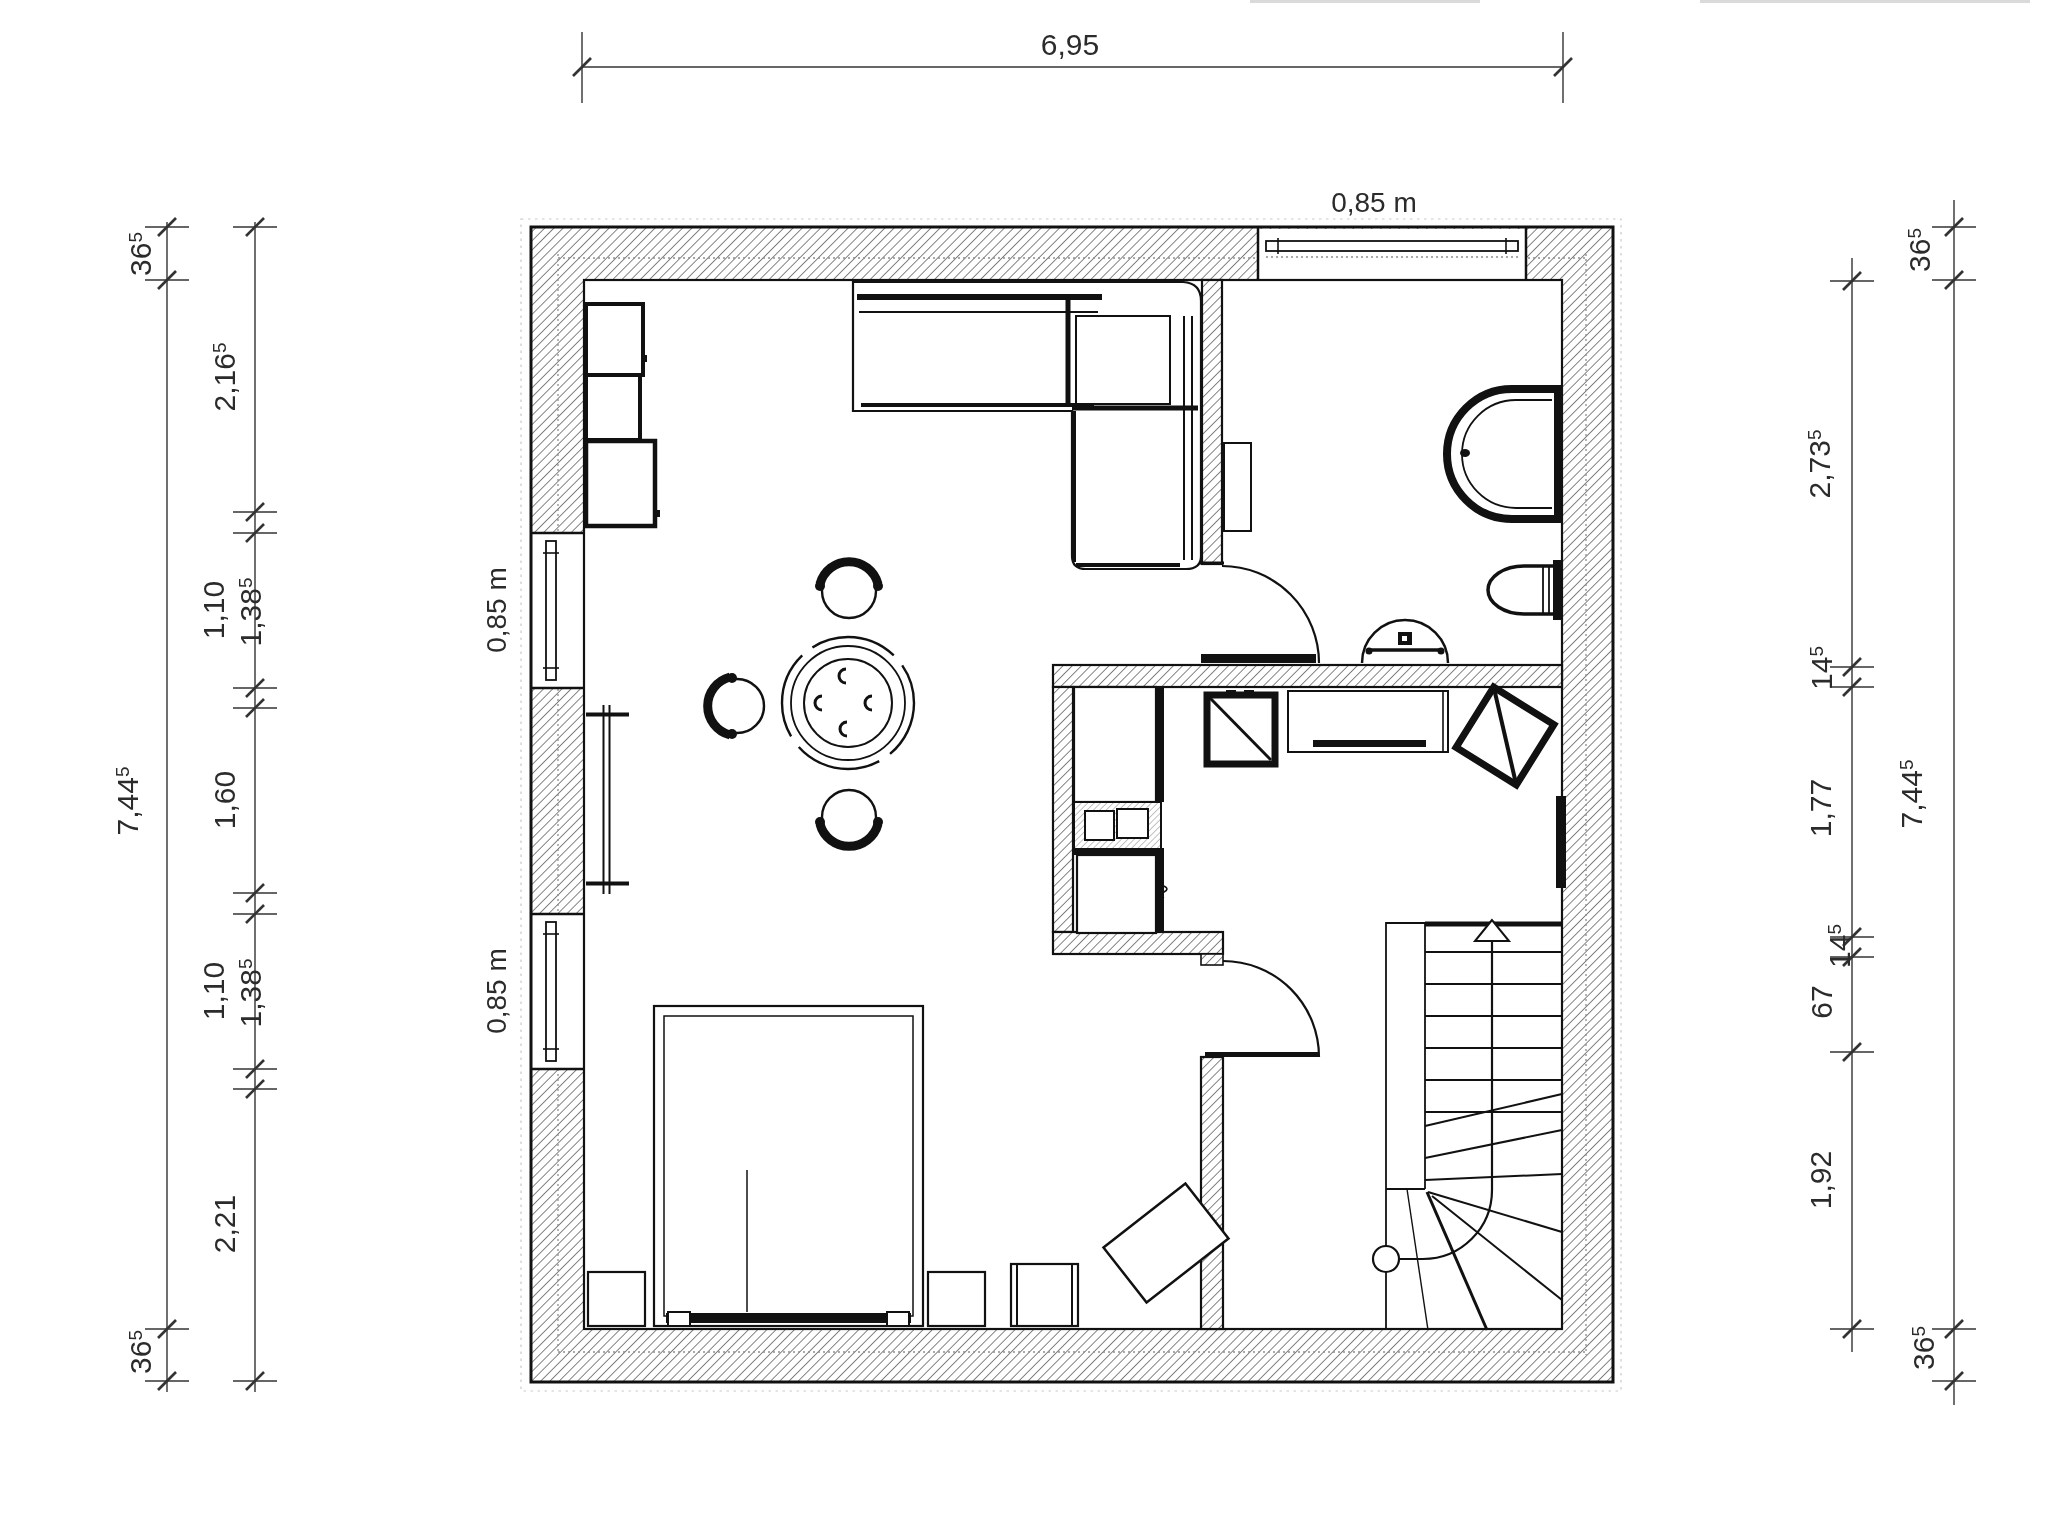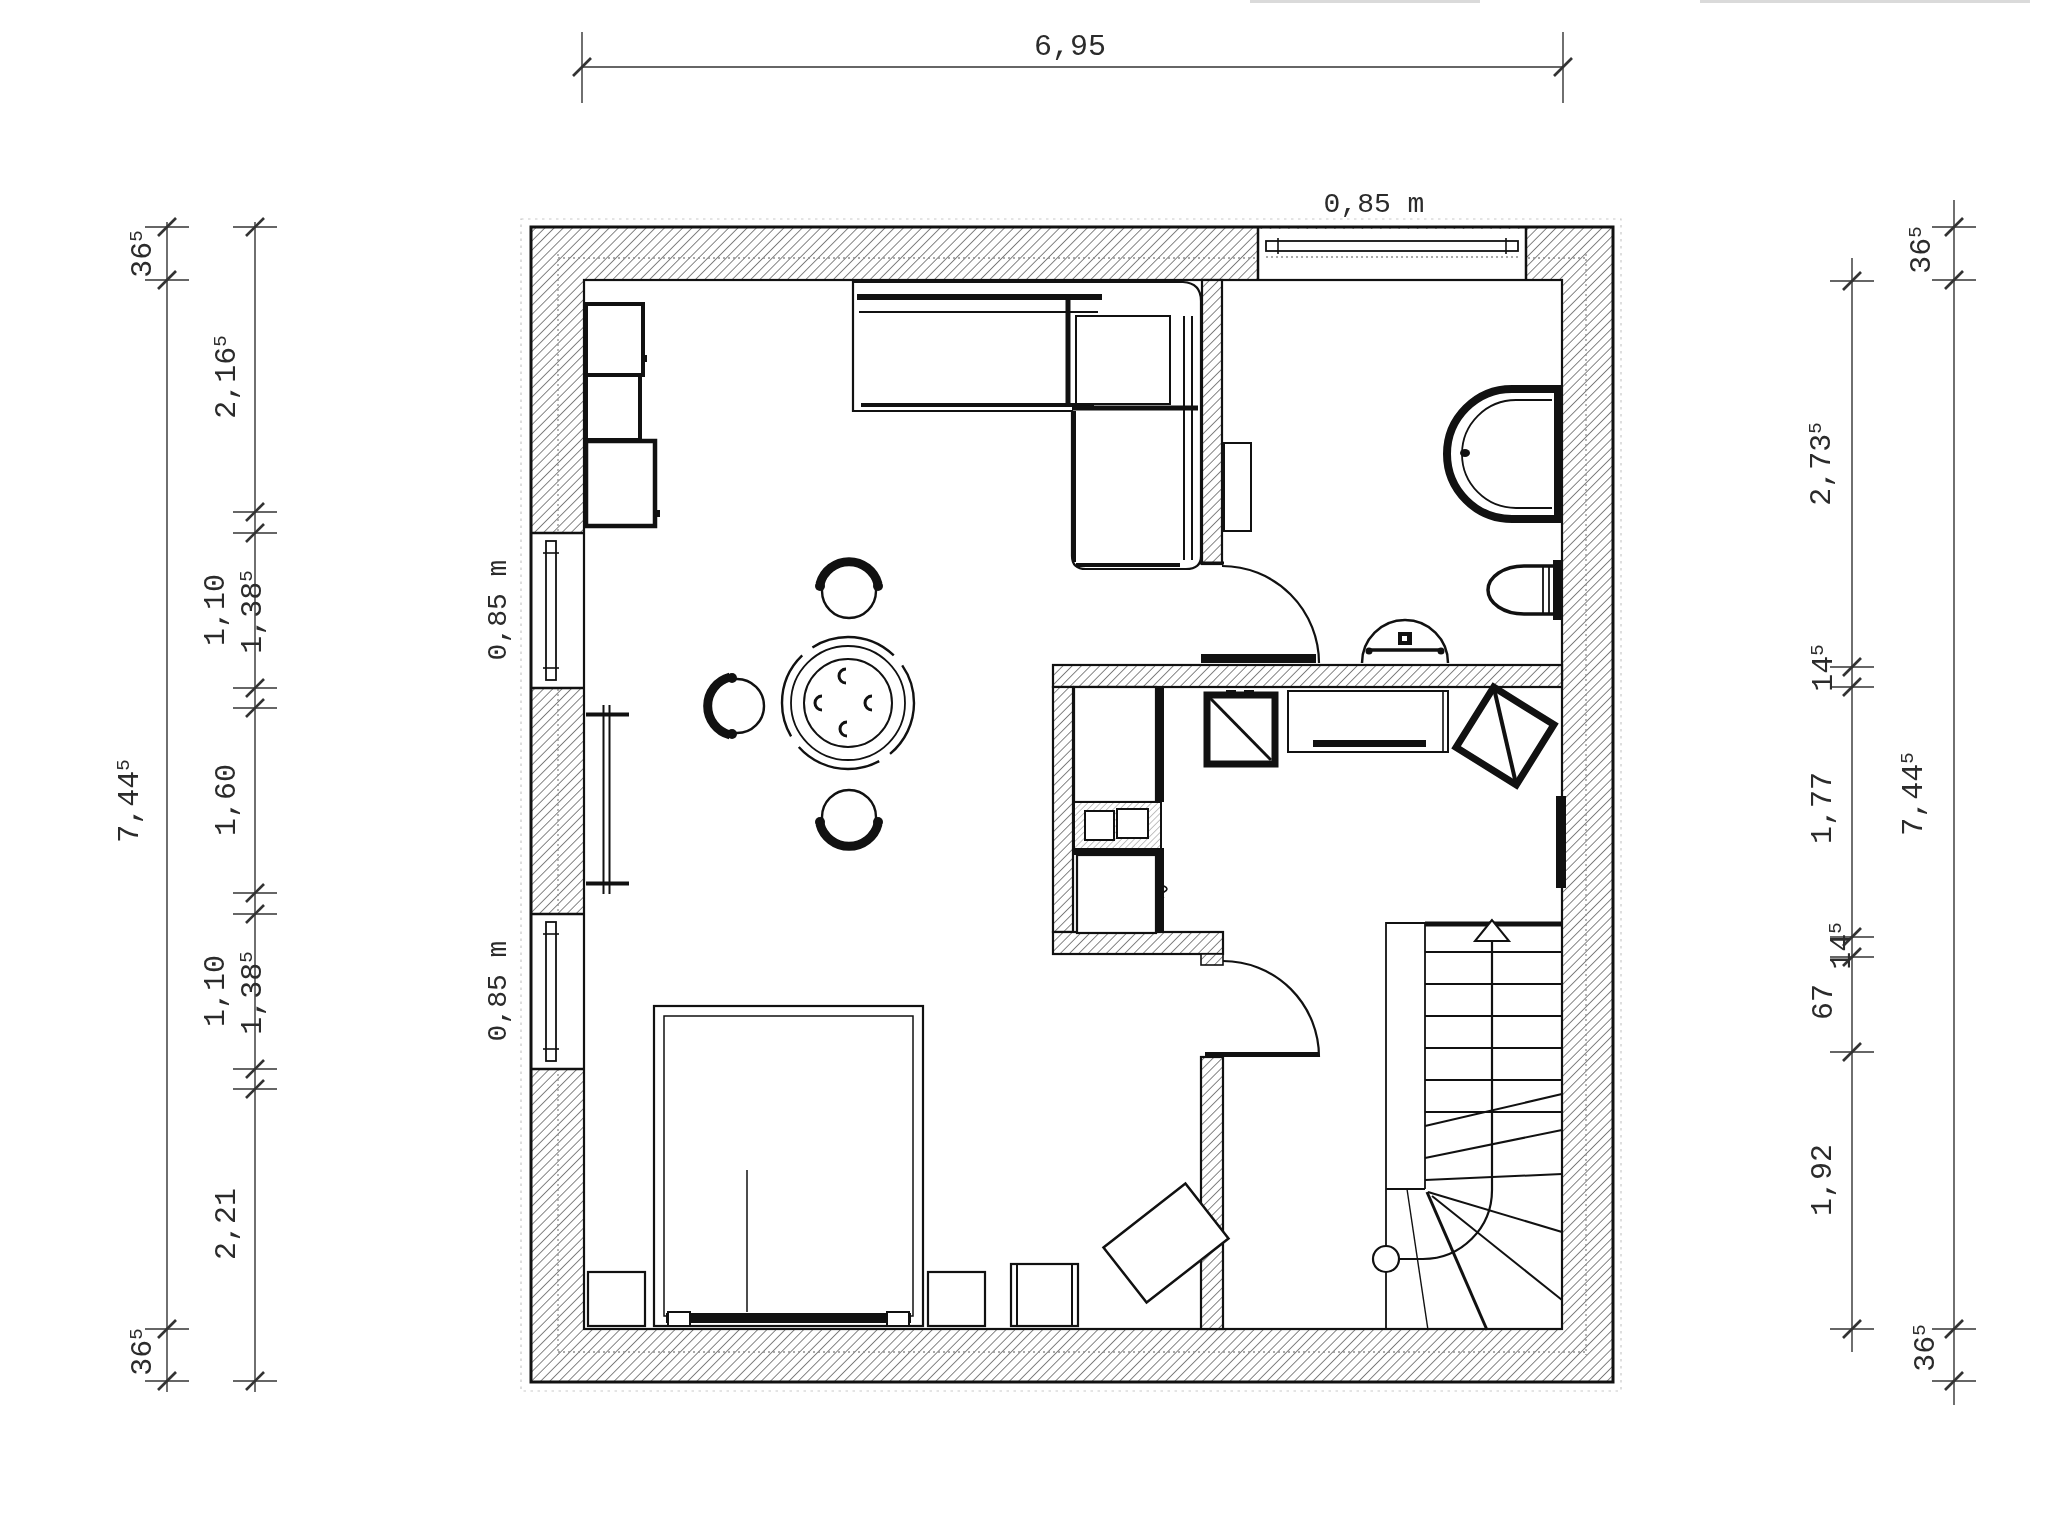--- a/index.html
+++ b/index.html
@@ -1,17 +1,17 @@
 <!DOCTYPE html>
 <html><head>
 <meta charset="utf-8">
 <style>
 html,body{margin:0;padding:0;background:#fff;}
 .page{width:2048px;height:1536px;position:relative;background:#fff;overflow:hidden;
- font-family:Liberation Mono, monospace;}
+ font-family:Liberation Sans, sans-serif;}
 svg{position:absolute;left:0;top:0;}
 </style>
 </head>
 <body>
 <div class="page">
 <svg width="2048" height="1536" viewBox="0 0 2048 1536">
 <defs>
 <pattern id="hw" width="6.5" height="6.5" patternUnits="userSpaceOnUse" patternTransform="rotate(-45)">
   <rect width="6.5" height="6.5" fill="#fff"></rect>
   <line x1="0" y1="0" x2="6.5" y2="0" stroke="#6e6e6e" stroke-width="1.7"></line>

